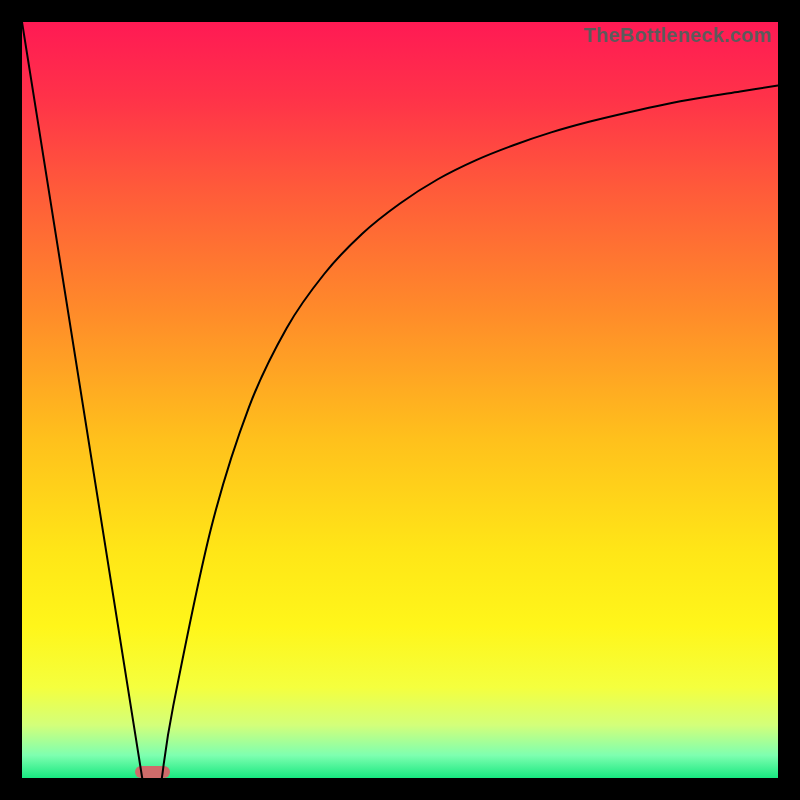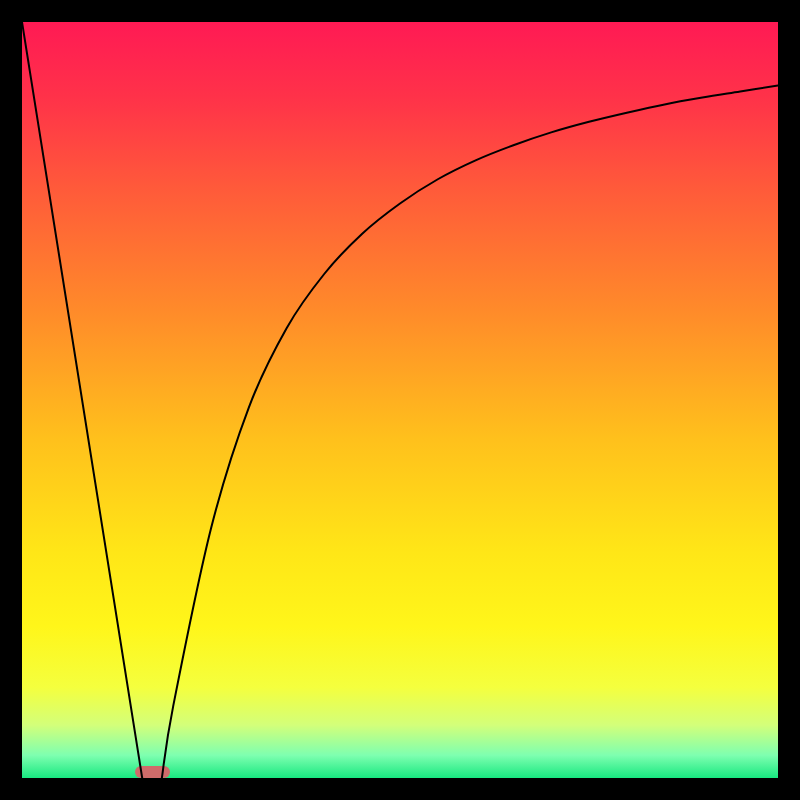--- a/index.html
+++ b/index.html
@@ -70,14 +70,15 @@
       <rect x="0" y="0" width="100" height="100" fill="url(#bg)"></rect>
     </svg>
 
     <div class="marker" style="left: 113.4px; width: 34.776px; bottom: 0px; background: rgb(207, 107, 106);"></div>
 
     <svg class="curves" preserveAspectRatio="none" viewBox="0 0 756 756">
       <path fill="none" d="M 0.00 0.00 L 120.20 756.00" stroke="#000000" stroke-width="2" stroke-linecap="round"></path>
       <path fill="none" d="M 139.86 756.00 C 141.75 744.03, 143.01 725.76, 151.20 684.18 C 159.39 642.60, 176.40 556.29, 189.00 506.52 C 201.60 456.75, 214.20 418.95, 226.80 385.56 C 239.40 352.17, 252.00 328.48, 264.60 306.18 C 277.20 283.88, 289.80 267.50, 302.40 251.75 C 315.00 236.00, 327.60 223.40, 340.20 211.68 C 352.80 199.96, 365.40 190.51, 378.00 181.44 C 390.60 172.37, 403.20 164.43, 415.80 157.25 C 428.40 150.07, 441.00 144.02, 453.60 138.35 C 466.20 132.68, 478.80 127.89, 491.40 123.23 C 504.00 118.57, 516.60 114.28, 529.20 110.38 C 541.80 106.47, 554.40 103.07, 567.00 99.79 C 579.60 96.52, 592.20 93.62, 604.80 90.72 C 617.40 87.82, 630.00 84.92, 642.60 82.40 C 655.20 79.88, 667.80 77.74, 680.40 75.60 C 693.00 73.46, 705.60 71.57, 718.20 69.55 C 730.80 67.54, 749.70 64.51, 756.00 63.50" stroke="#000000" stroke-width="2" stroke-linecap="round"></path>
     </svg>
 
+    <div class="attrib">TheBottleneck.com</div>
   </div>
 </div>
 
 </body></html>

